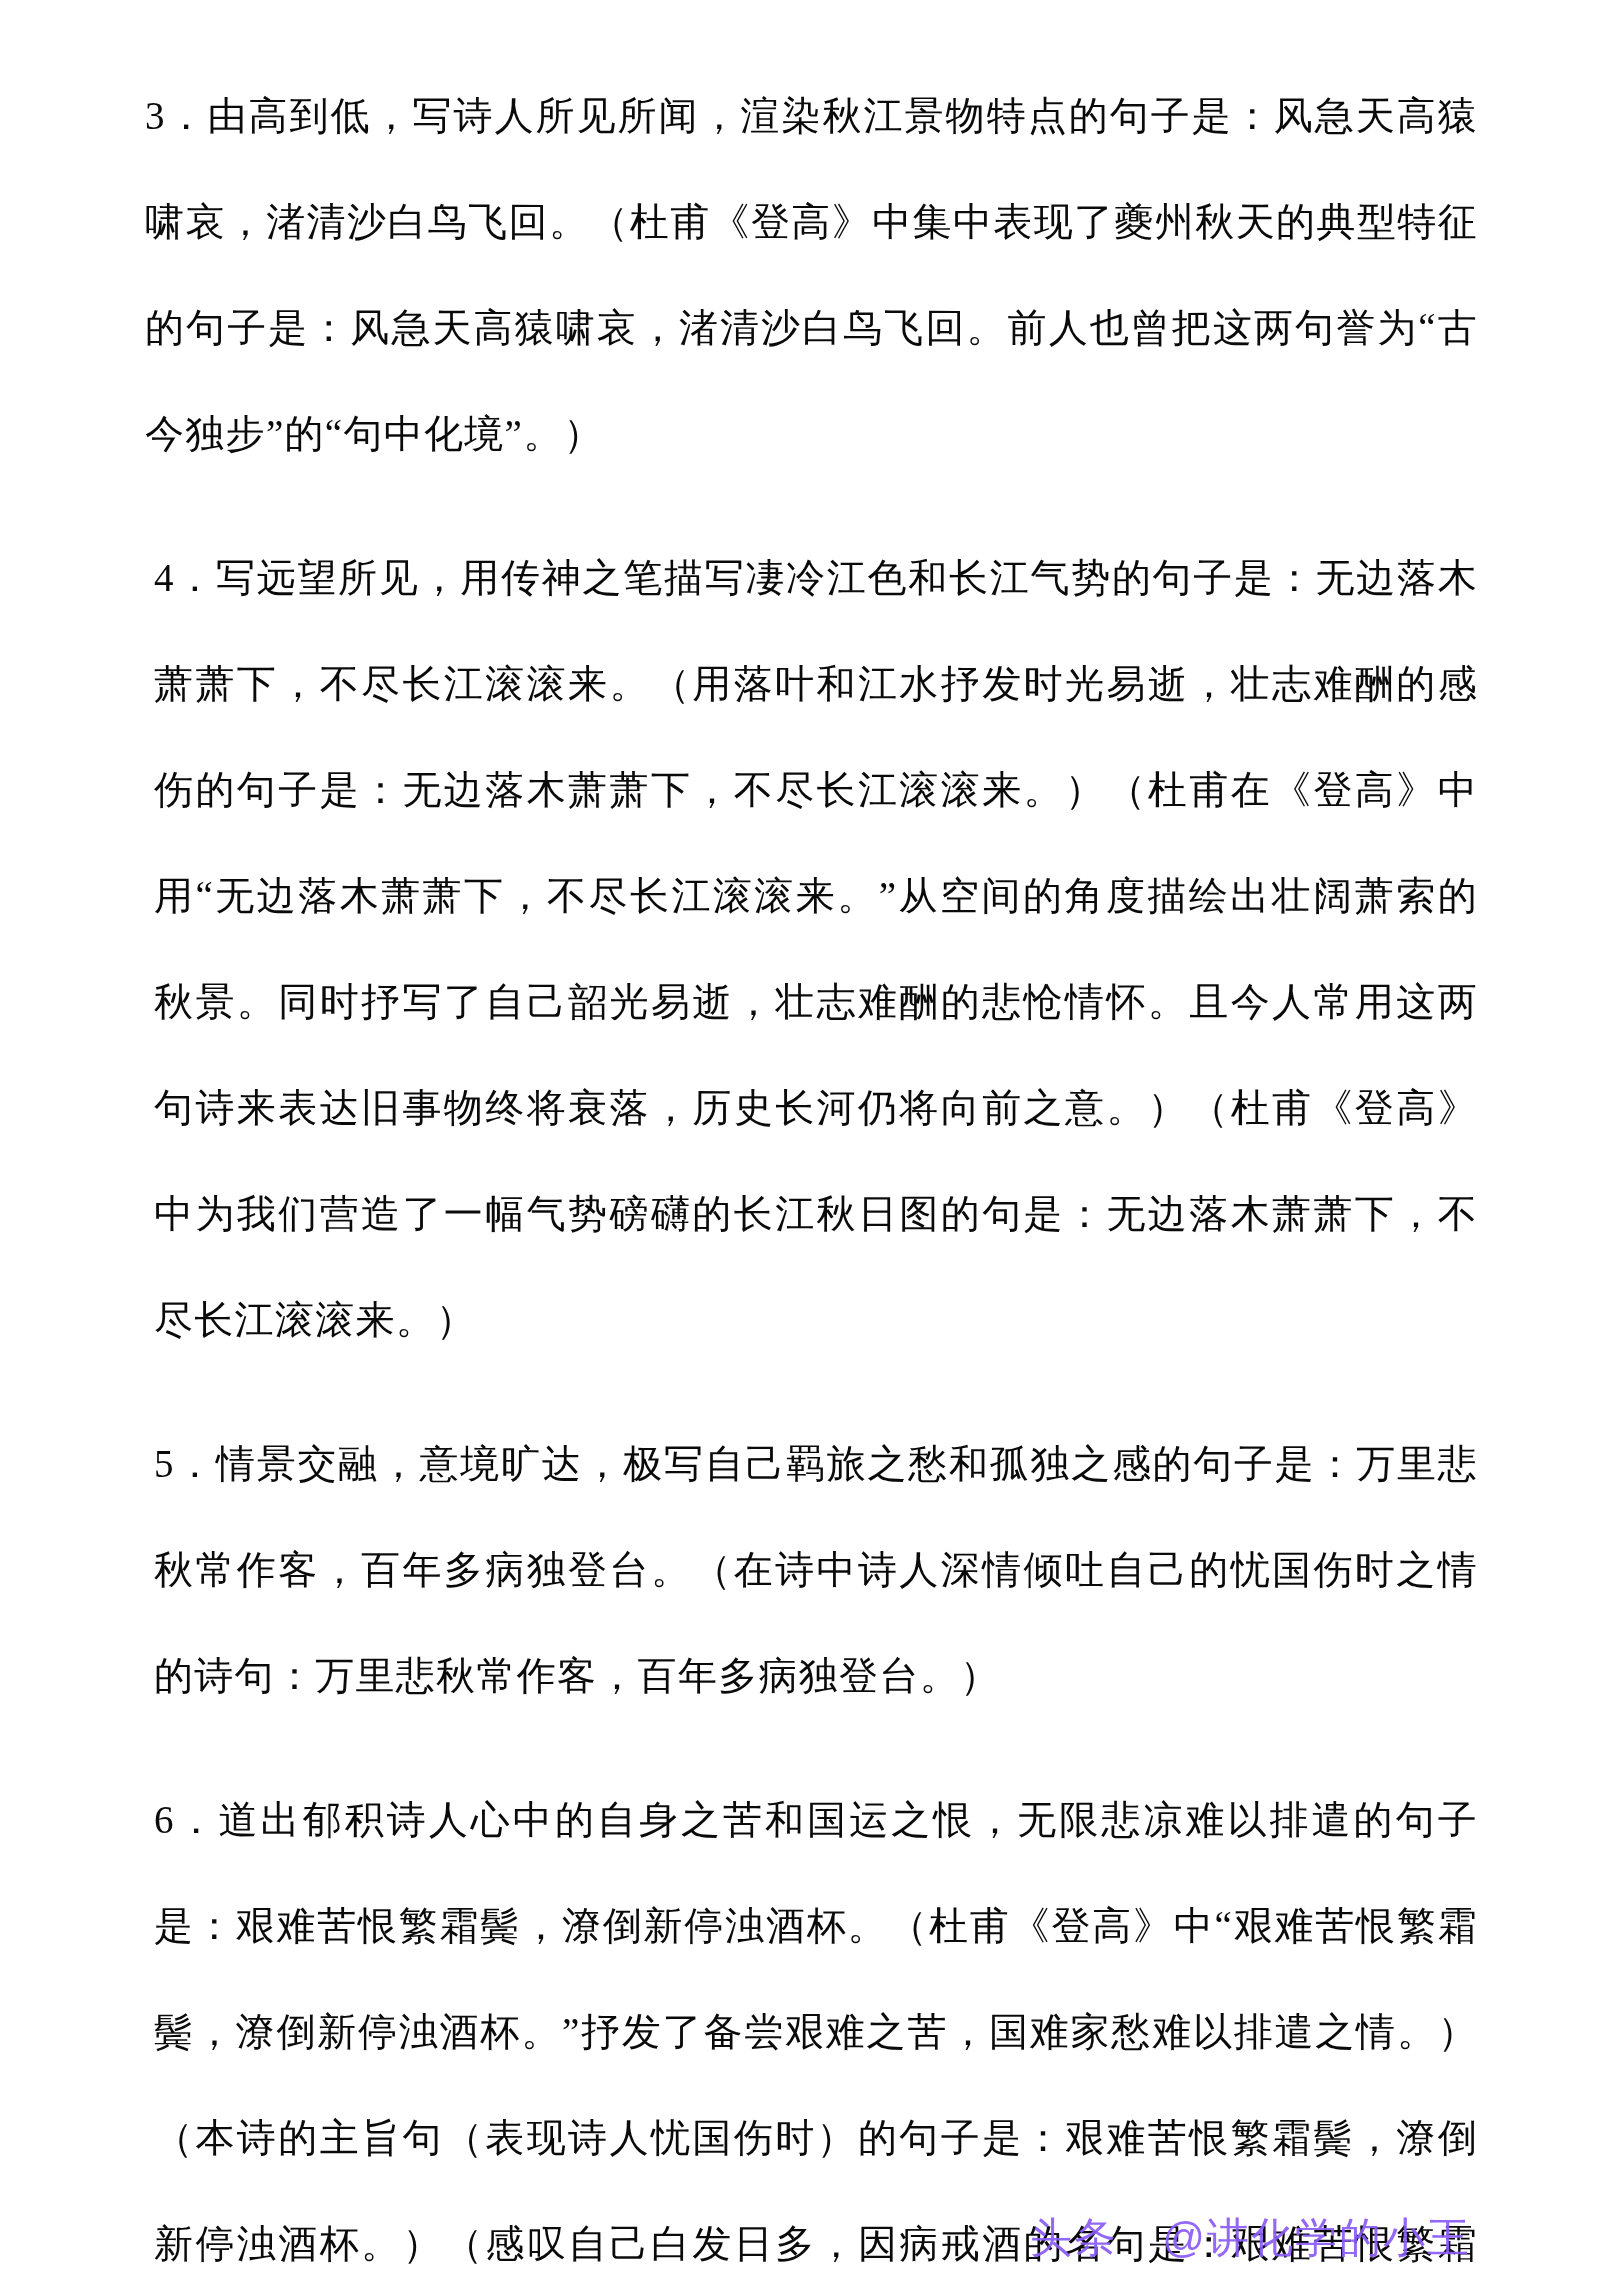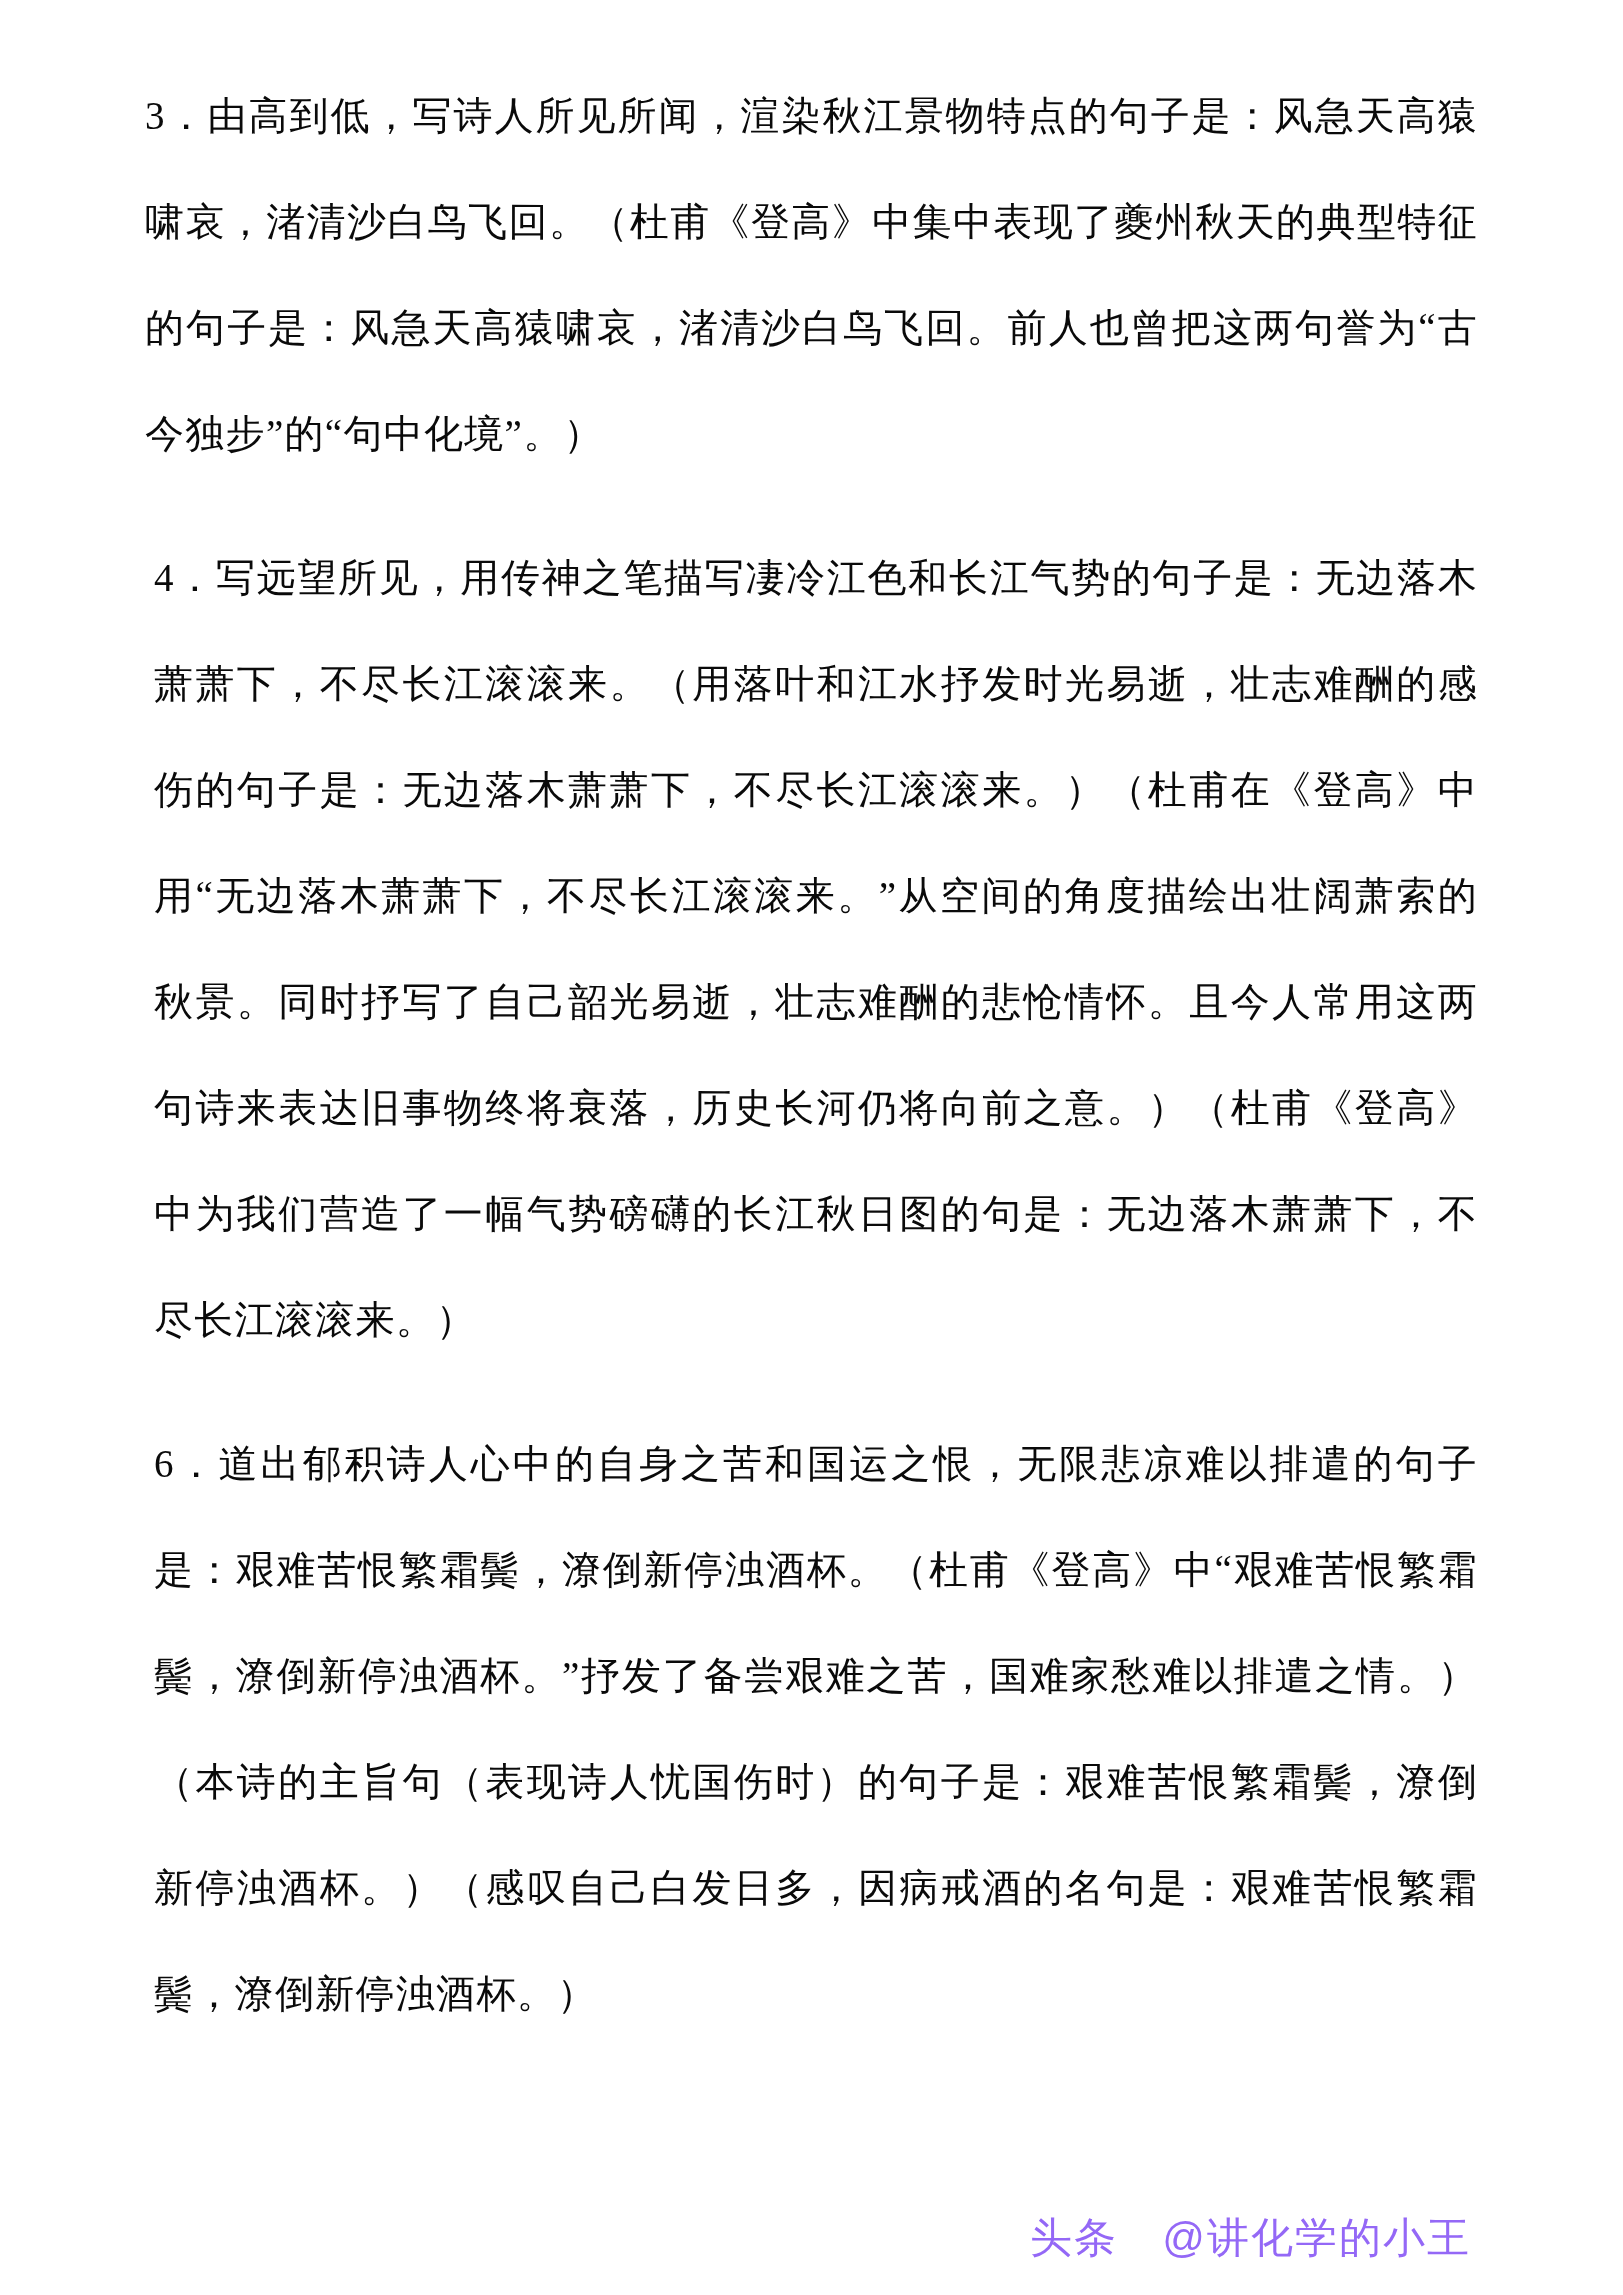--- a/index.html
+++ b/index.html
@@ -61,20 +61,21 @@
 <body>
 
 <div class="page">
 
   <div class="content">
 
     <p class="para">3．由高到低，写诗人所见所闻，渲染秋江景物特点的句子是：风急天高猿啸哀，渚清沙白鸟飞回。（杜甫《登高》中集中表现了夔州秋天的典型特征的句子是：风急天高猿啸哀，渚清沙白鸟飞回。前人也曾把这两句誉为“古今独步”的“句中化境”。）</p>
 
     <p class="para">4．写远望所见，用传神之笔描写凄冷江色和长江气势的句子是：无边落木萧萧下，不尽长江滚滚来。（用落叶和江水抒发时光易逝，壮志难酬的感伤的句子是：无边落木萧萧下，不尽长江滚滚来。）（杜甫在《登高》中用“无边落木萧萧下，不尽长江滚滚来。”从空间的角度描绘出壮阔萧索的秋景。同时抒写了自己韶光易逝，壮志难酬的悲怆情怀。且今人常用这两句诗来表达旧事物终将衰落，历史长河仍将向前之意。）（杜甫《登高》中为我们营造了一幅气势磅礴的长江秋日图的句是：无边落木萧萧下，不尽长江滚滚来。）</p>
 
+    <p class="para">5．情景交融，意境旷达，极写自己羁旅之愁和孤独之感的句子是：万里悲秋常作客，百年多病独登台。（在诗中诗人深情倾吐自己的忧国伤时之情的诗句：万里悲秋常作客，百年多病独登台。）</p>
 
     <p class="para">6．道出郁积诗人心中的自身之苦和国运之恨，无限悲凉难以排遣的句子是：艰难苦恨繁霜鬓，潦倒新停浊酒杯。（杜甫《登高》中“艰难苦恨繁霜鬓，潦倒新停浊酒杯。”抒发了备尝艰难之苦，国难家愁难以排遣之情。）（本诗的主旨句（表现诗人忧国伤时）的句子是：艰难苦恨繁霜鬓，潦倒新停浊酒杯。）（感叹自己白发日多，因病戒酒的名句是：艰难苦恨繁霜鬓，潦倒新停浊酒杯。）</p>
 
   </div>
 
   <div class="watermark">
     <span>头条</span>
     <span class="wm-sep"></span>
     <span>@讲化学的小王</span>
   </div>

